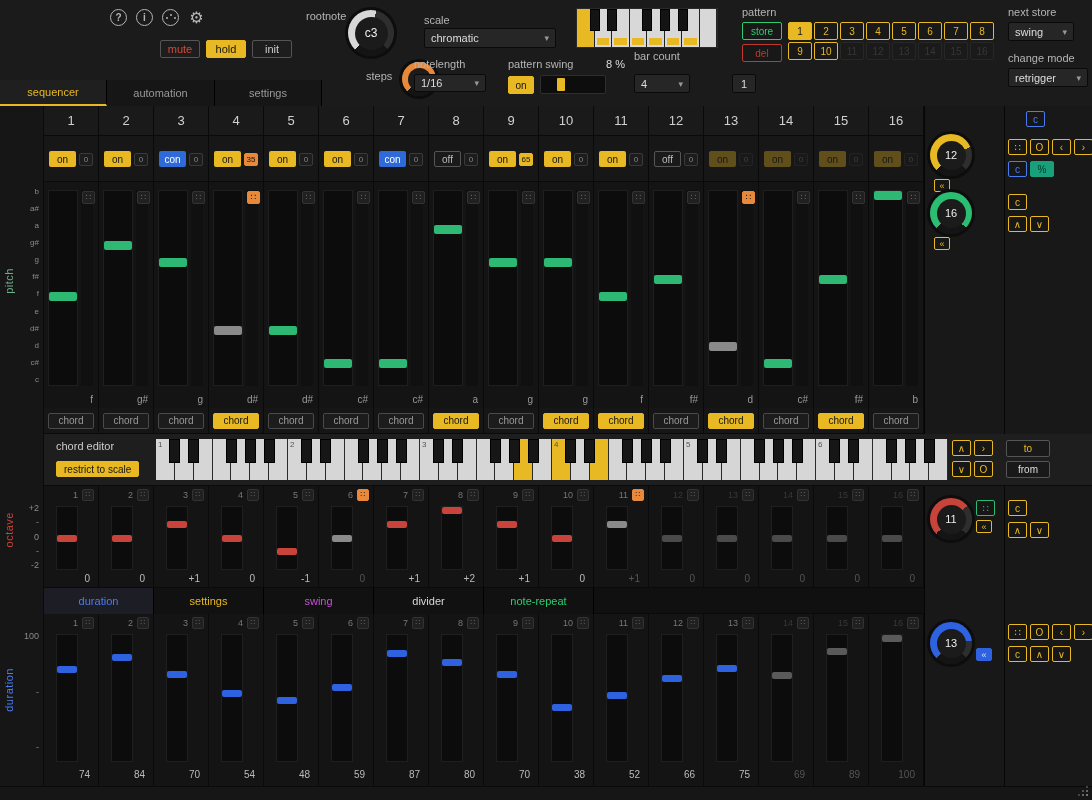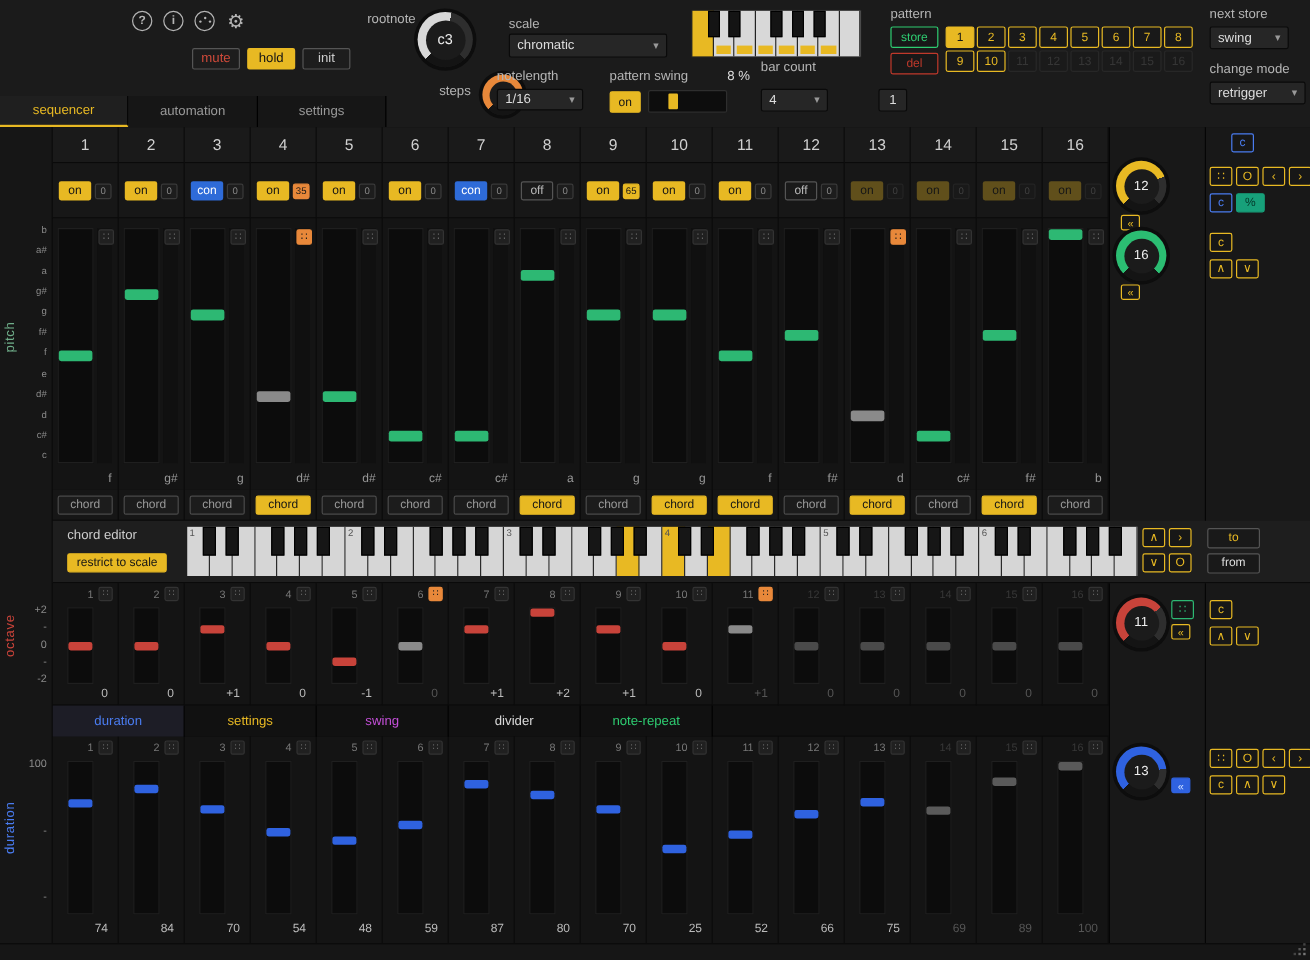--- a/index.html
+++ b/index.html
@@ -910,21 +910,21 @@
           <div class="dhandle" style="top: 35.7px;"></div>
         </div>
         <div class="dval">70</div>
       </div>
       <div class="dcol">
         <div class="colnum">10</div>
         <div class="dice sm">∷</div>
         <div class="dtrack">
           <div class="dhandle" style="top: 69.02px;"></div>
         </div>
-        <div class="dval">25</div>
+        <div class="dval">38</div>
       </div>
       <div class="dcol">
         <div class="colnum">11</div>
         <div class="dice sm">∷</div>
         <div class="dtrack">
           <div class="dhandle" style="top: 57.12px;"></div>
         </div>
         <div class="dval">52</div>
       </div>
       <div class="dcol">

